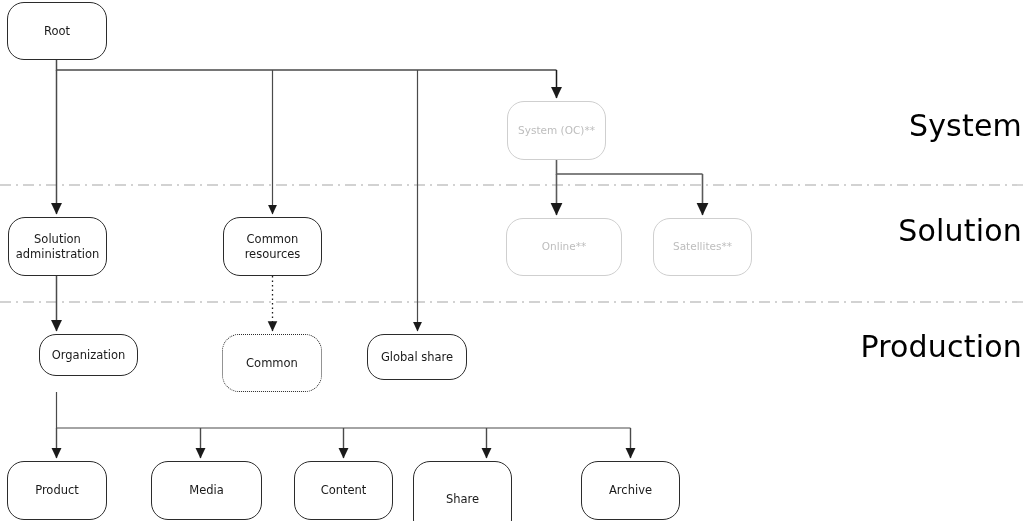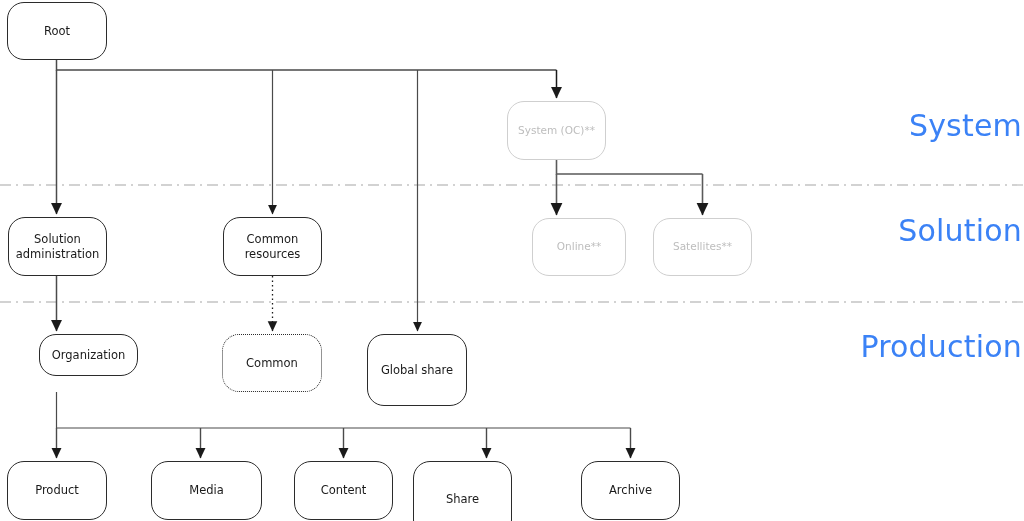--- a/index.html
+++ b/index.html
@@ -51,21 +51,21 @@
     font-size: 10.5px;
   }
   .node.dotted {
     border: 1.7px dotted #2b2b2b;
     color: #1a1a1a;
     font-size: 11.5px;
   }
   .band-label {
     position: absolute;
     right: 2px;
-    color: #3b82f6;
+    color: #000000;
     font-size: 30px;
     font-weight: 400;
     letter-spacing: 0.2px;
     white-space: nowrap;
     text-align: right;
     z-index: 2;
   }
 </style>
 </head>
 <body>
@@ -126,37 +126,37 @@
   <div class="node solid" style="left:8px; top:217px; width:99px; height:59px;">
     <span class="node-label">Solution
 administration</span>
   </div>
 
   <div class="node solid" style="left:223px; top:217px; width:99px; height:59px;">
     <span class="node-label">Common
 resources</span>
   </div>
 
-  <div class="node ghost" style="left:532px; top:218px; width:94px; height:58px;">
+  <div class="node ghost" style="left:506px; top:218px; width:116px; height:58px;">
     <span class="node-label">Online**</span>
   </div>
 
   <div class="node ghost" style="left:653px; top:218px; width:99px; height:58px;">
     <span class="node-label">Satellites**</span>
   </div>
 
   <div class="node solid" style="left:8px; top:334px; width:99px; height:42px;margin-left:31px;">
     <span class="node-label">Organization</span>
   </div>
 
   <div class="node dotted" style="left:222px; top:334px; width:100px; height:58px;">
     <span class="node-label">Common</span>
   </div>
 
-  <div class="node solid" style="left:367px; top:334px; width:100px; height:72px;">
+  <div class="node solid" style="left:367px; top:334px; width:100px; height:46px;">
     <span class="node-label">Global share</span>
   </div>
 
   <div class="node solid" style="left:7px; top:461px; width:100px; height:59px;">
     <span class="node-label">Product</span>
   </div>
 
   <div class="node solid" style="left:151px; top:461px; width:111px; height:59px;">
     <span class="node-label">Media</span>
   </div>

